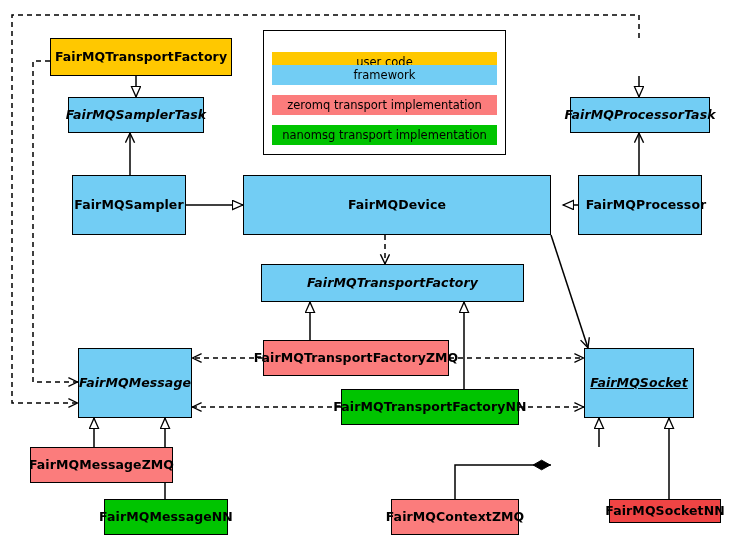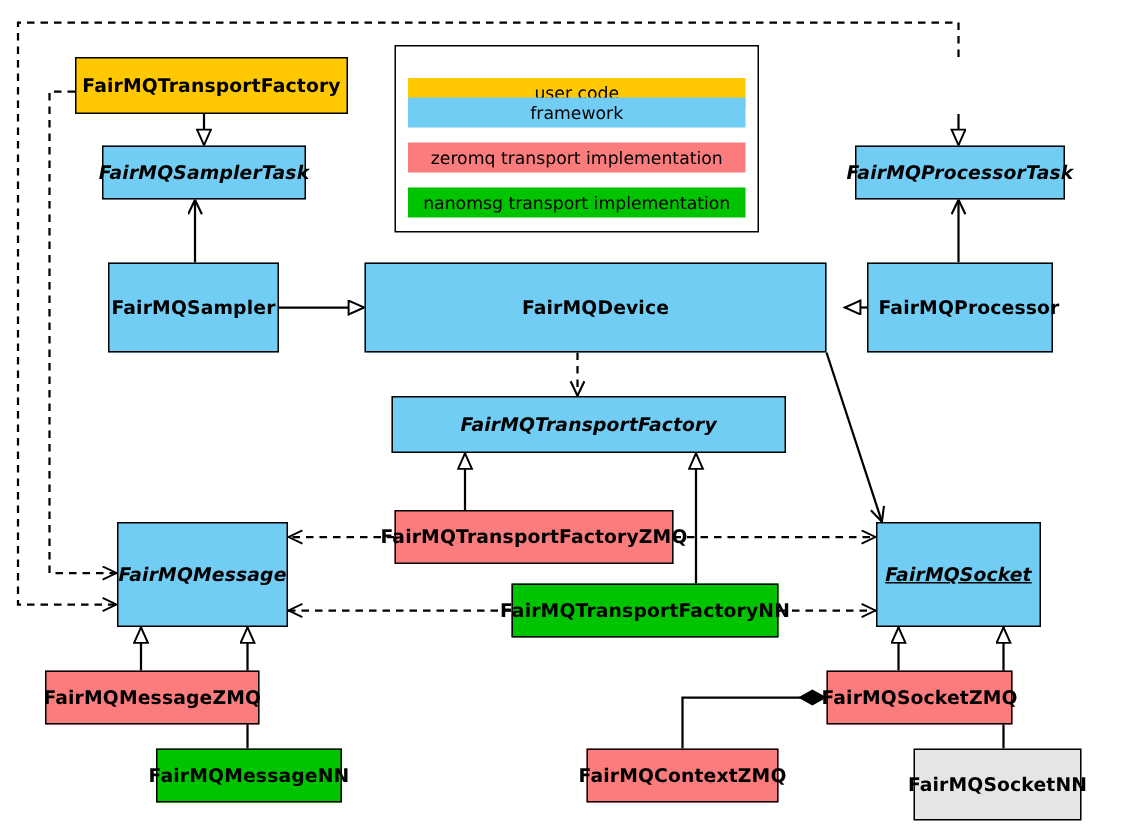--- a/index.html
+++ b/index.html
@@ -212,29 +212,26 @@
   </div>
 
   <div class="node" style="left:30px; top:447px; width:143px; height:36px; background:#fb7c7c;">
     <span>FairMQMessageZMQ</span>
   </div>
 
   <div class="node" style="left:104px; top:499px; width:124px; height:36px; background:#00c400;">
     <span>FairMQMessageNN</span>
   </div>
 
-  <div class="node" style="left:551px; top:447px; width:124px; height:36px; background:#fb7c7c;">
-    <span>FairMQSocketZMQ</span>
-  </div>
 
   <div class="node" style="left:391px; top:499px; width:128px; height:36px; background:#fb7c7c;">
     <span>FairMQContextZMQ</span>
   </div>
 
-  <div class="node" style="left:609px; top:499px; width:112px; height:48px; background:#e5e5e5;">
+  <div class="node" style="left:609px; top:499px; width:112px; height:24px; background:#ef4444;">
     <span>FairMQSocketNN</span>
   </div>
 
   <div class="legend-box" style="left:263px; top:30px; width:243px; height:125px;">
   </div>
 
   <div class="legend-row" style="left:272px; top:35px; width:225px; height:20px; background:#ffc800; z-index:5;margin-top:17px;">
     <span>user code</span>
   </div>
 

